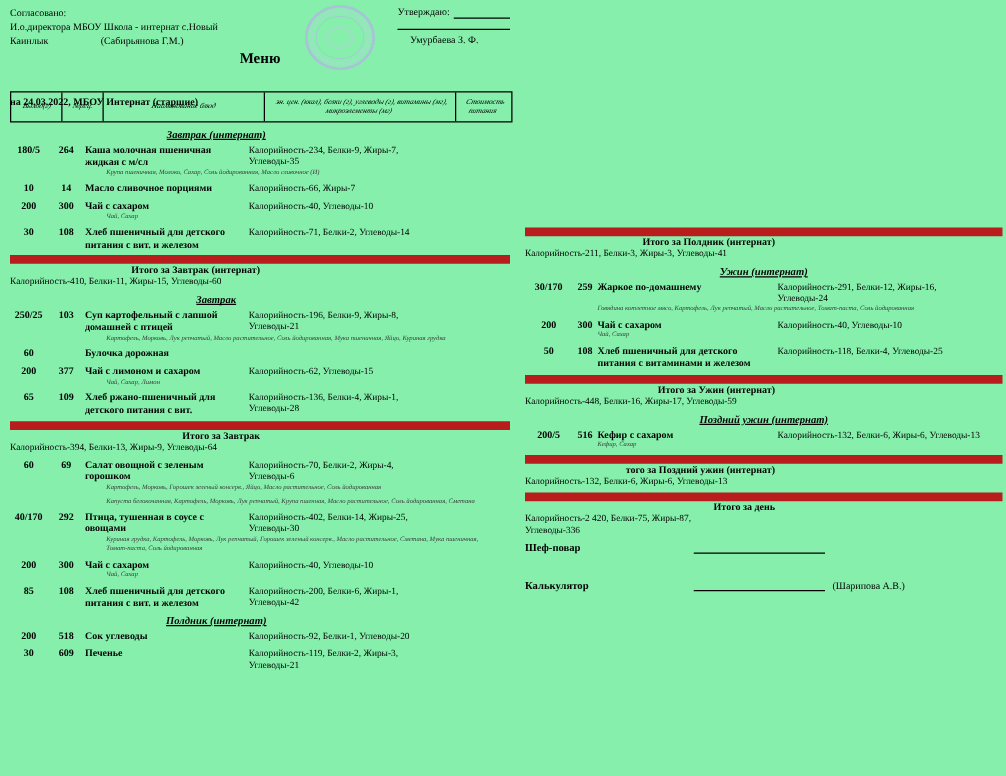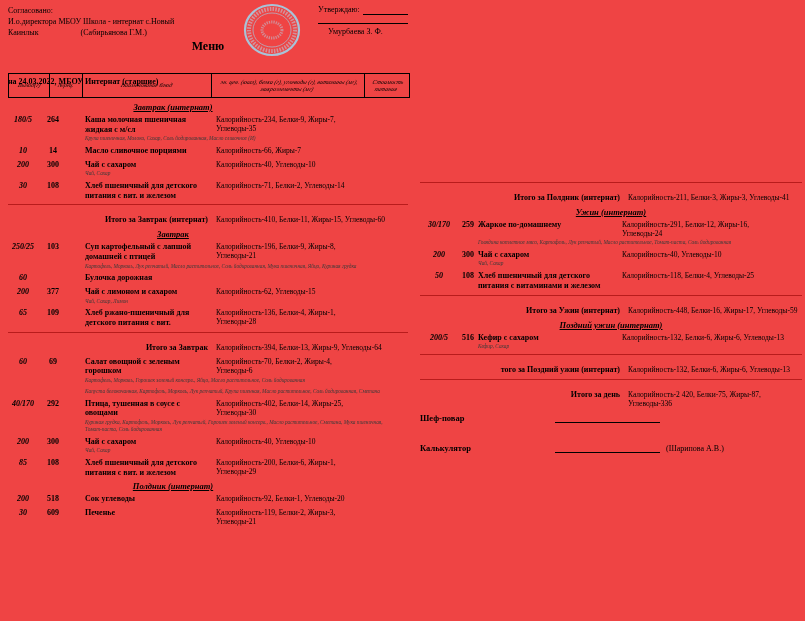--- a/index.html
+++ b/index.html
@@ -1,16 +1,16 @@
 <!DOCTYPE html>
 <html><head>
 <meta charset="utf-8">
 <style>
   html,body{margin:0;padding:0;background:#fff;}
-  .page{position:relative;width:805px;height:621px;background:#ef4444;
+  .page{position:relative;width:805px;height:621px;background:#86efac;
         font-family:"Liberation Serif", serif;color:#000;overflow:hidden;}
 
   
   .top-left{position:absolute;left:8px;top:5px;width:250px;font-size:8px;line-height:1.4;}
   .tl-row3{display:flex;gap:42px;}
   .top-right{position:absolute;left:318px;top:5px;width:90px;font-size:8px;line-height:1.3;}
   .sig-inline{display:flex;align-items:flex-end;}
   .sig-inline .fill{flex:1;border-bottom:1px solid #000;height:8px;margin-left:3px;}
   .rule{border-bottom:1px solid #000;height:8px;margin-bottom:3px;}
   .appr-name{padding-left:10px;}
@@ -34,36 +34,36 @@
   .col-left{left:8px;top:100px;width:400px;}
   .col-right{left:420px;top:180px;width:382px;}
 
   .section{text-align:center;font-weight:bold;font-style:italic;text-decoration:underline;
            font-size:8.5px;margin:2px 0 3px;}
   .col-left .section{width:330px;}
   .col-right .section{width:100%;}
 
   .dish{margin-bottom:4px;}
   .row{display:flex;align-items:flex-start;}
-  .c-out{width:30px;text-align:center;font-weight:bold;font-size:8px;flex:none;font-style:italic;}
+  .c-out{width:30px;text-align:center;font-weight:bold;font-size:8px;flex:none;}
   .c-rec{width:30px;text-align:center;font-weight:bold;font-size:8px;flex:none;}
   .c-name{font-weight:bold;font-size:8px;line-height:1.2;flex:none;}
   .c-nutr{font-size:7.5px;line-height:1.2;flex:none;}
-  .col-left  .c-name{width:123px;margin-left:17px;}
+  .col-left  .c-name{width:123px;}
   .col-left  .c-nutr{width:148px;margin-left:8px;}
   .col-right .c-out{width:38px;}
   .col-right .c-rec{width:20px;}
   .col-right .c-name{width:140px;}
   .col-right .c-nutr{width:166px;margin-left:4px;}
 
   .ingr{font-size:5.3px;font-style:italic;color:#3a3a3a;line-height:1.3;margin-top:1px;}
   .col-left .ingr{margin-left:77px;width:310px;}
   .col-right .ingr{margin-left:58px;width:310px;}
 
-  .total{margin:2px 0 5px;padding-top:10px;border-top:1px solid #b91c1c;}
+  .total{margin:2px 0 5px;padding-top:0;border-top:7px solid #b91c1c;flex-direction:column;}
   .t-label{width:200px;text-align:right;font-weight:bold;font-size:8px;padding-right:8px;flex:none;}
   .t-nutr{font-size:7.5px;width:170px;line-height:1.2;}
 
   
   .sig-block{}
   .sig-row{display:flex;align-items:flex-end;margin-bottom:20px;font-size:8.5px;}
   .sig-label{font-weight:bold;width:135px;flex:none;}
   .sig-line{width:105px;border-bottom:1px solid #000;height:9px;margin-right:6px;flex:none;}
   .sig-name{font-size:8px;}
 </style>
@@ -227,21 +227,21 @@
           <div class="c-name">Чай с сахаром</div>
           <div class="c-nutr">Калорийность-40, Углеводы-10</div>
         </div>
         <div class="ingr">Чай, Сахар</div>
       </div>
       <div class="dish">
         <div class="row">
           <div class="c-out">85</div>
           <div class="c-rec">108</div>
           <div class="c-name">Хлеб пшеничный для детского питания с вит. и железом</div>
-          <div class="c-nutr">Калорийность-200, Белки-6, Жиры-1, Углеводы-29</div>
+          <div class="c-nutr">Калорийность-200, Белки-6, Жиры-1, Углеводы-42</div>
         </div>
       </div>
       <div class="section">Полдник (интернат)</div>
       <div class="dish">
         <div class="row">
           <div class="c-out">200</div>
           <div class="c-rec">518</div>
           <div class="c-name">Сок углеводы</div>
           <div class="c-nutr">Калорийность-92, Белки-1, Углеводы-20</div>
         </div>

